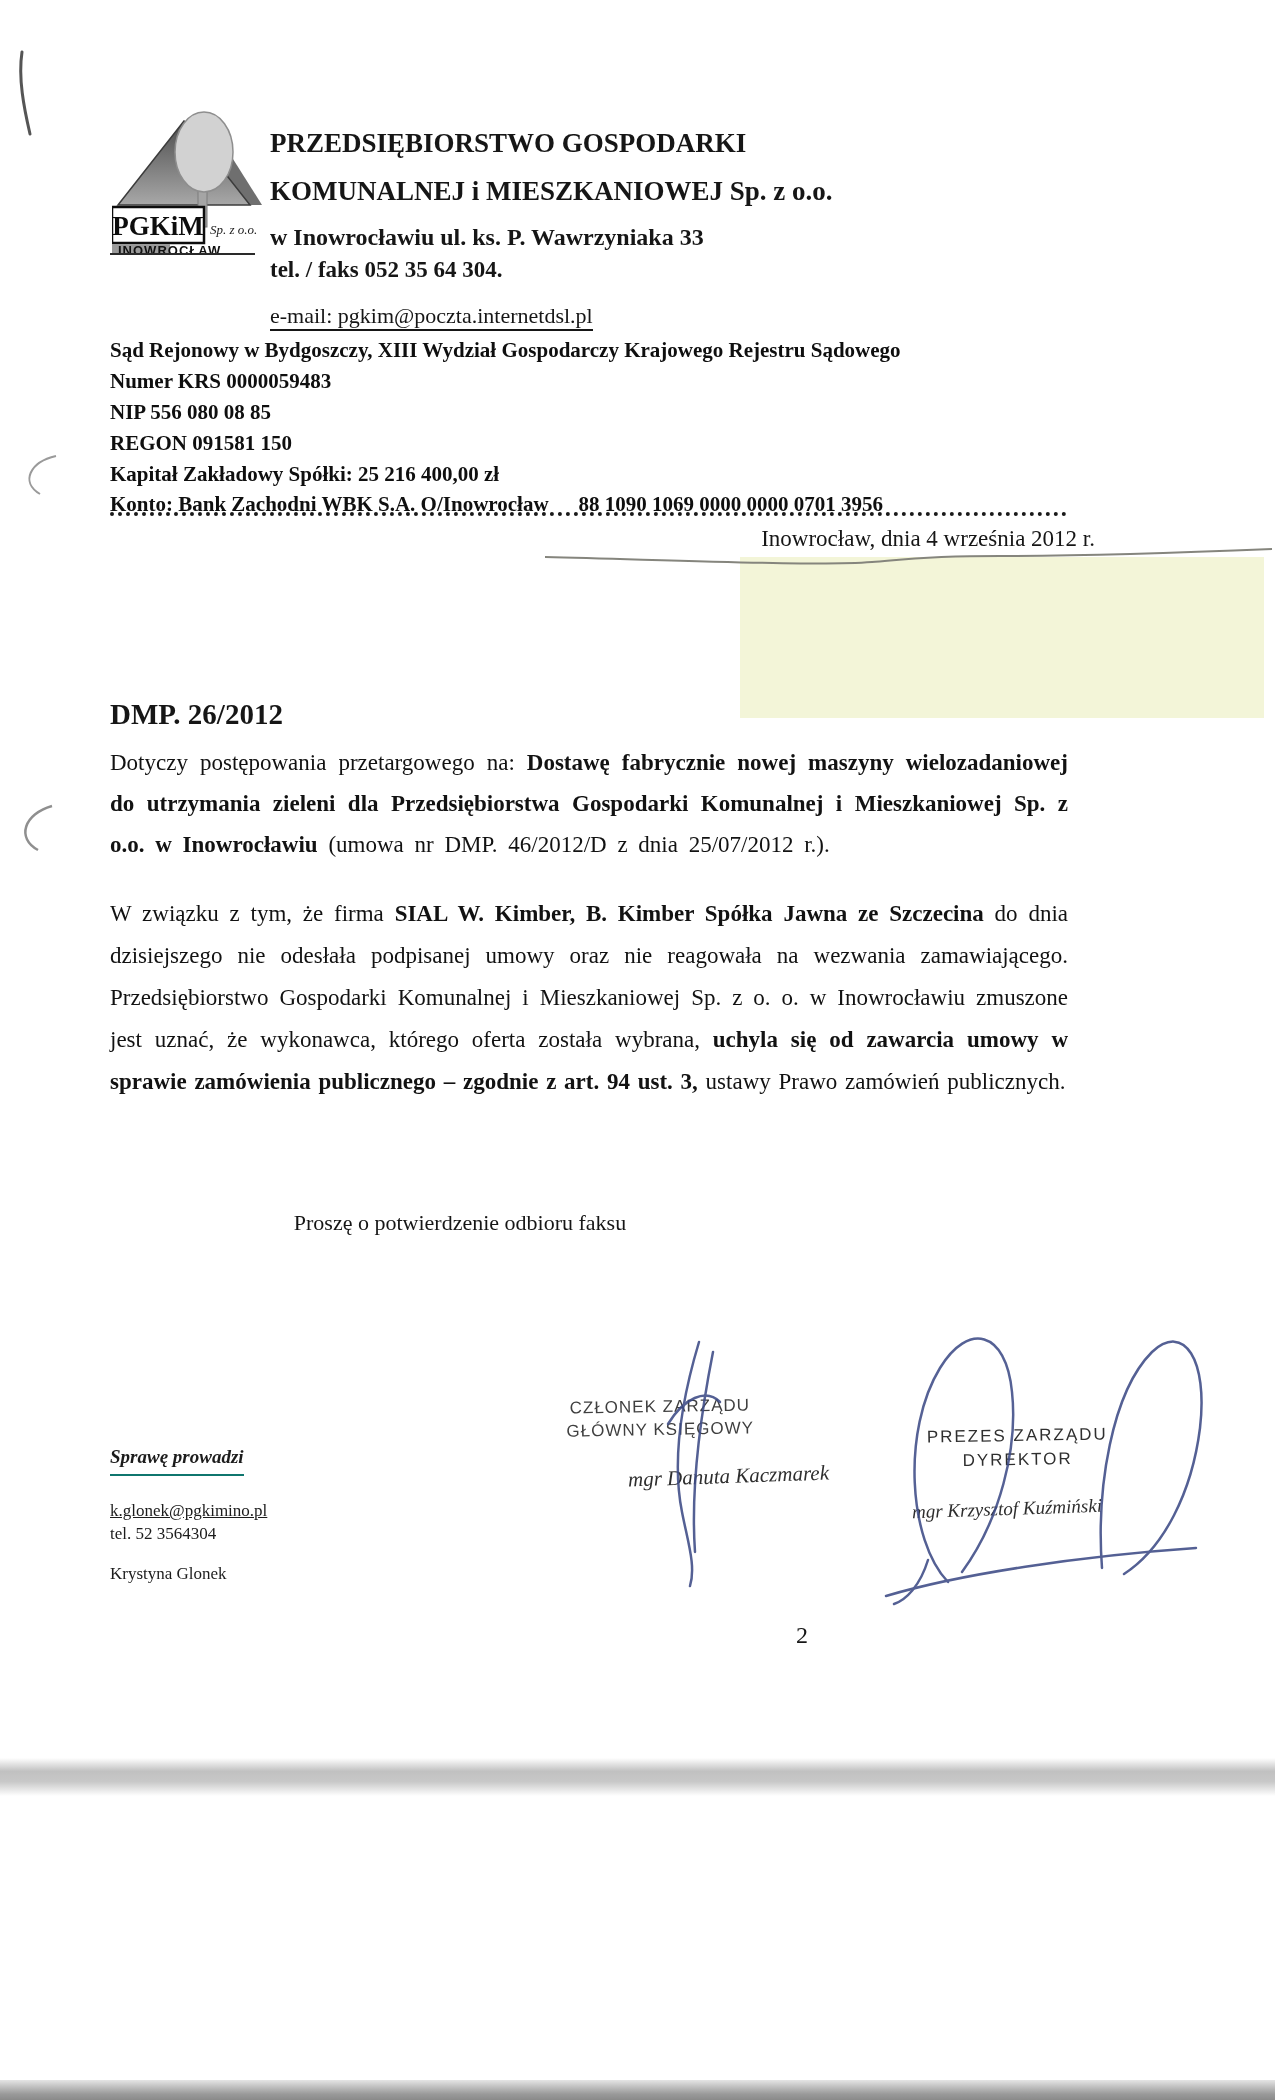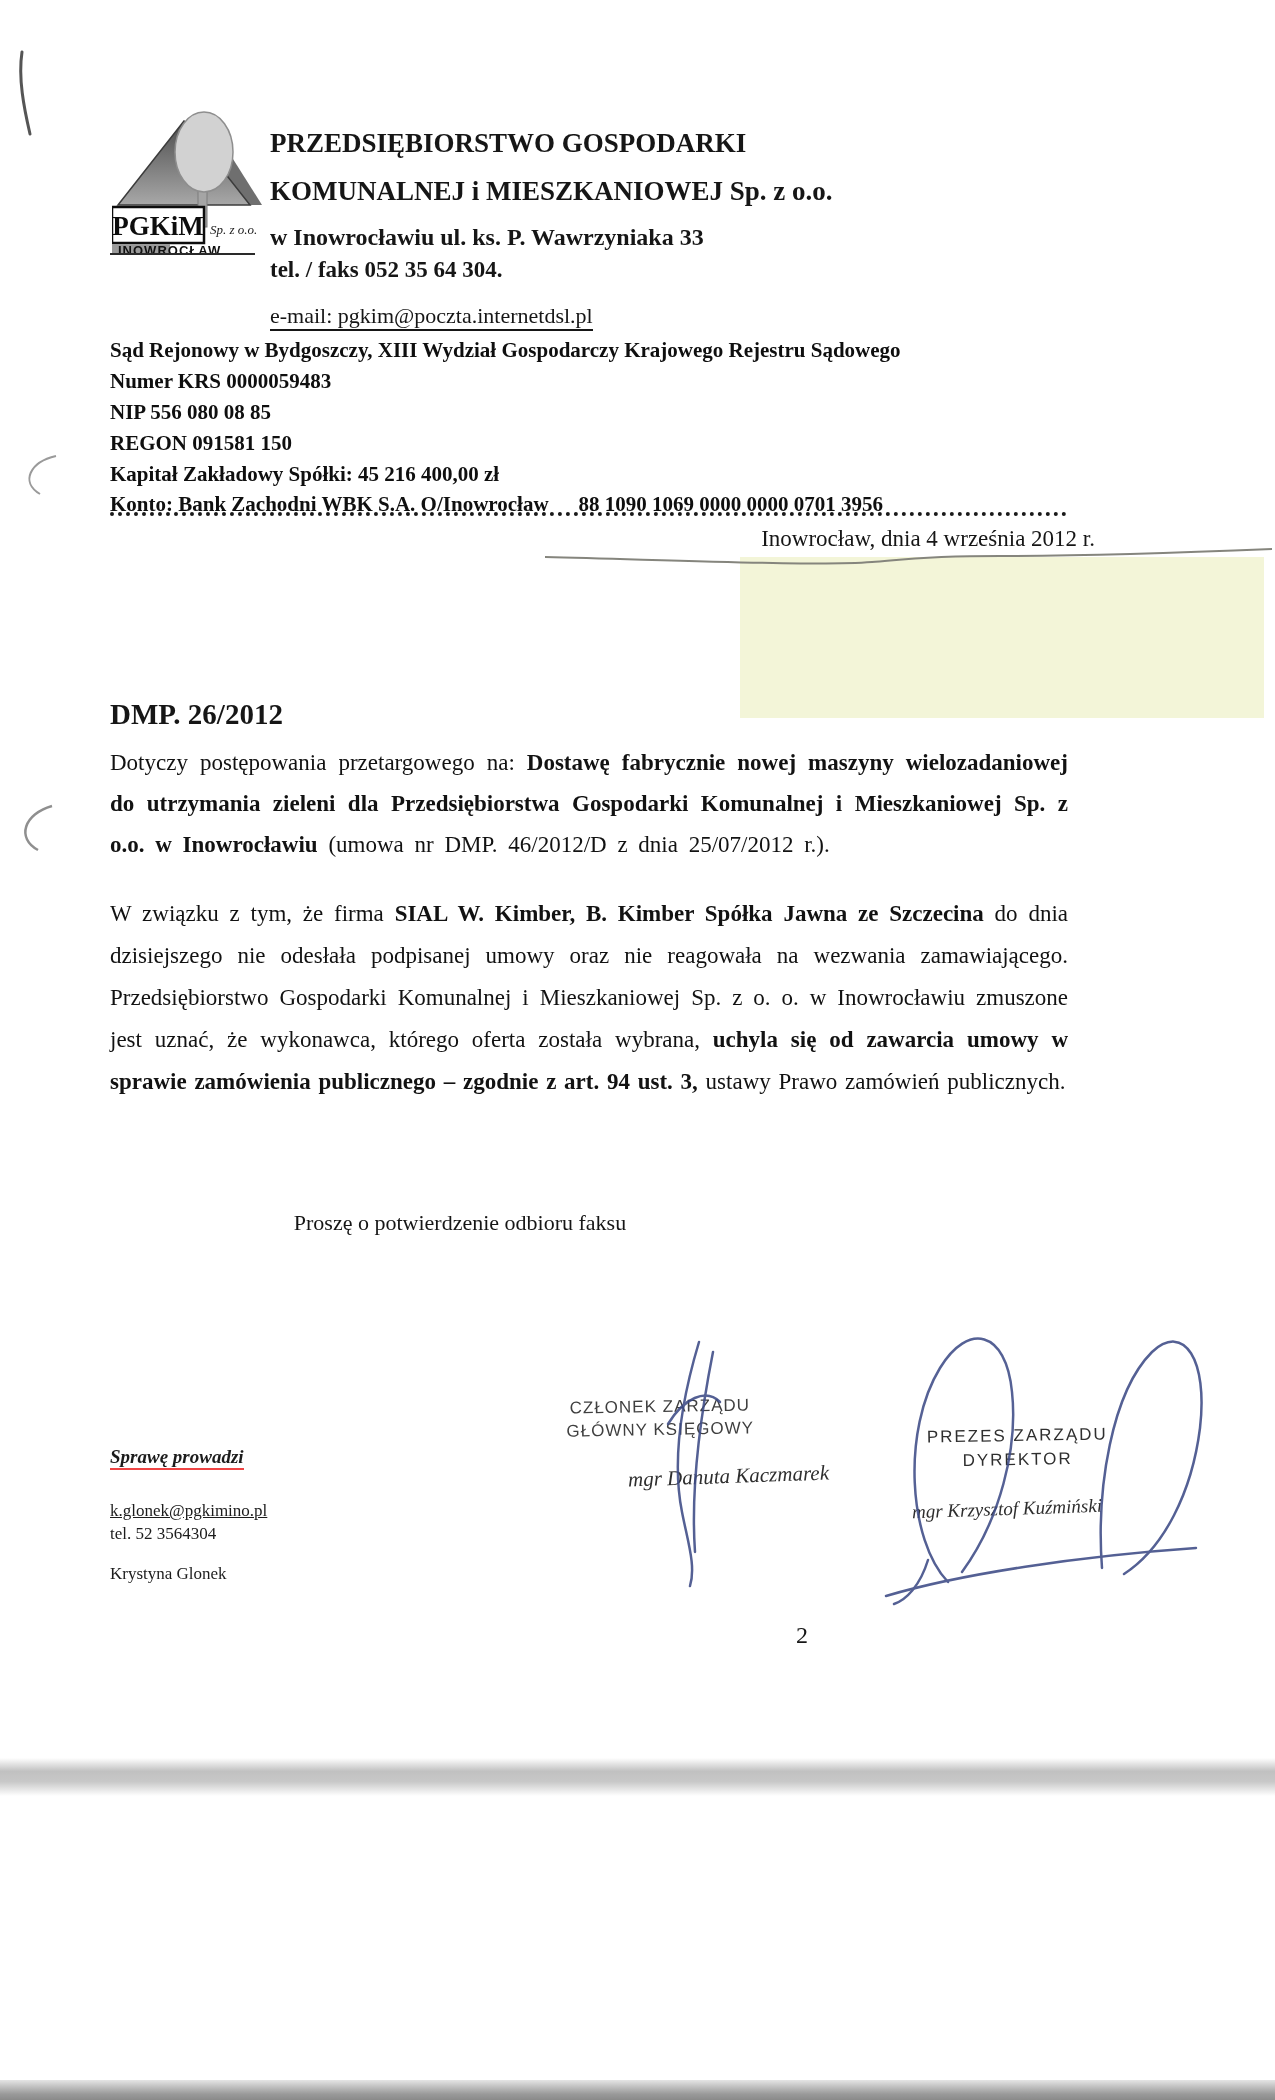--- a/index.html
+++ b/index.html
@@ -41,21 +41,21 @@
   .para{left:110px;width:958px;font-size:23px;text-align:justify;text-align-last:left;color:#121212;}
   .p1{top:742px;line-height:41px;word-spacing:5px;}
   .p2{top:893px;line-height:42px;word-spacing:2px;}
   .b{font-weight:bold;}
 
   .closing{left:110px;top:1210px;width:700px;text-align:center;font-size:22px;}
 
   
   .contact{font-size:17px;color:#1c1c1c;white-space:nowrap;}
   .contact-heading{left:110px;top:1446px;font-size:19px;font-weight:bold;font-style:italic;}
-  .contact-heading span{border-bottom:2px solid #ef4444;padding-bottom:1px;}
+  .contact-heading span{border-bottom:2px solid #0f766e;padding-bottom:7px;}
   .contact-name{left:110px;top:1564px;}
   .contact-email{left:110px;top:1501px;text-decoration:underline;}
   .contact-phone{left:110px;top:1524px;}
 
   
   .stamp{font-family:"Liberation Sans",sans-serif;text-align:center;white-space:nowrap;}
   .stamp-left{left:535px;top:1395px;width:250px;font-size:17px;letter-spacing:1px;line-height:23px;
               color:#3f3f3f;transform:rotate(-1deg);}
   .stamp-right{left:895px;top:1424px;width:245px;font-size:17px;letter-spacing:2px;line-height:24px;
                color:#2f2f2f;transform:rotate(-1deg);}
@@ -96,21 +96,21 @@
   <div class="abs hdr hdr1">PRZEDSIĘBIORSTWO GOSPODARKI</div>
   <div class="abs hdr hdr2">KOMUNALNEJ i MIESZKANIOWEJ Sp. z o.o.</div>
   <div class="abs hdr hdr3">w Inowrocławiu ul. ks. P. Wawrzyniaka 33</div>
   <div class="abs hdr hdr4">tel. / faks 052 35 64 304.</div>
   <div class="abs hdr hdr5"><span>e-mail: pgkim@poczta.internetdsl.pl</span></div>
 
   <div class="abs reg reg1">Sąd Rejonowy w Bydgoszczy, XIII Wydział Gospodarczy Krajowego Rejestru Sądowego</div>
   <div class="abs reg reg2">Numer KRS 0000059483</div>
   <div class="abs reg reg3">NIP 556 080 08 85</div>
   <div class="abs reg reg4">REGON 091581 150</div>
-  <div class="abs reg reg5">Kapitał Zakładowy Spółki: 45 216 400,00 zł</div>
+  <div class="abs reg reg5">Kapitał Zakładowy Spółki: 25 216 400,00 zł</div>
   <div class="abs reg reg6">
     <span>Konto: Bank Zachodni WBK S.A. O/Inowrocław</span><span class="acct-num">88 1090 1069 0000 0000 0701 3956</span>
   </div>
 
   <div class="abs dotted-rule"></div>
 
   <div class="abs dateline">Inowrocław, dnia 4 września 2012 r.</div>
 
   <div class="abs reference">DMP. 26/2012</div>
 

